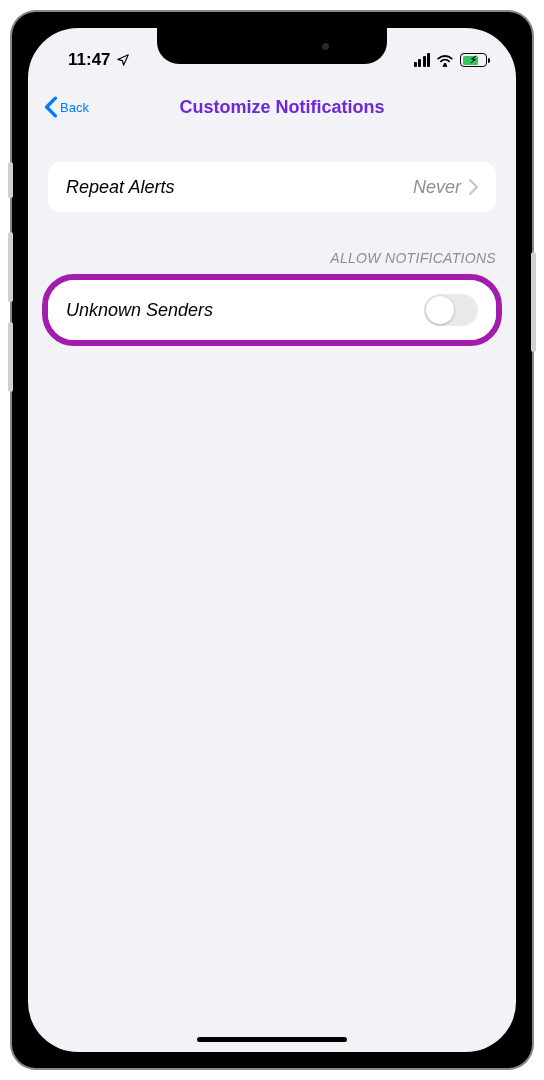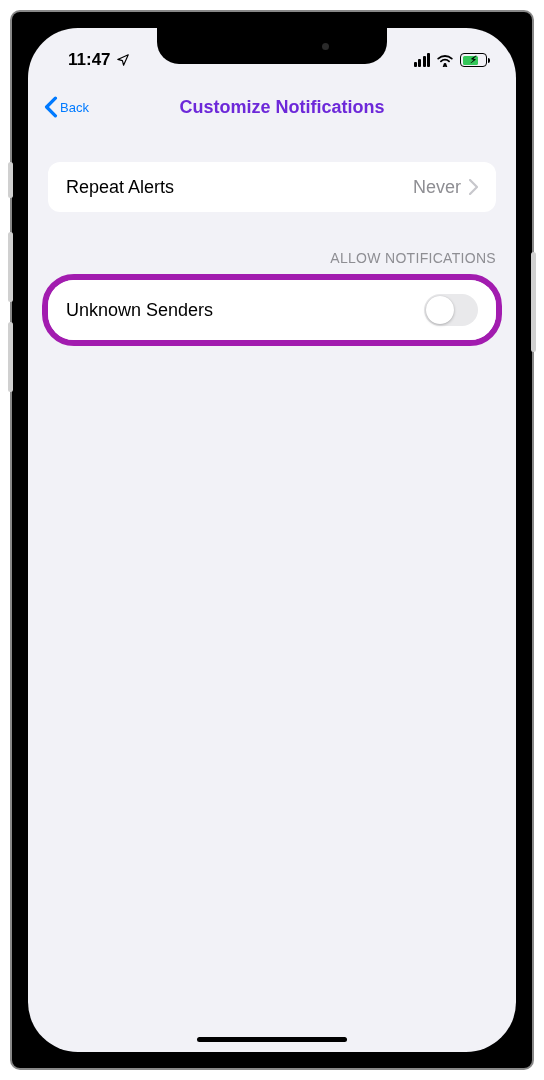--- a/index.html
+++ b/index.html
@@ -13,21 +13,21 @@
       width: 544px;
       height: 1080px;
       display: flex;
       align-items: center;
       justify-content: center;
     }
     .phone-frame {
       width: 520px;
       height: 1056px;
       background: #000;
-      border-radius: 8px;
+      border-radius: 24px;
       padding: 16px;
       position: relative;
       box-shadow: 0 0 0 2px #888;
     }
     .side-button {
       position: absolute;
       background: #d0d0d0;
       border-radius: 3px;
     }
     .btn-silence { left: -4px; top: 150px; width: 5px; height: 36px; }
@@ -154,20 +154,21 @@
     }
     .back-chevron svg { display:block; }
     .nav-title {
       font-size: 18px;
       font-weight: 600;
       color: #6d28d9;
       margin-left: 20px;
     }
     .content {
       padding: 30px 20px 0;
+      font-style: italic;
     }
     .cell-group {
       background: #fff;
       border-radius: 12px;
       overflow: hidden;
     }
     .cell {
       display: flex;
       align-items: center;
       justify-content: space-between;

